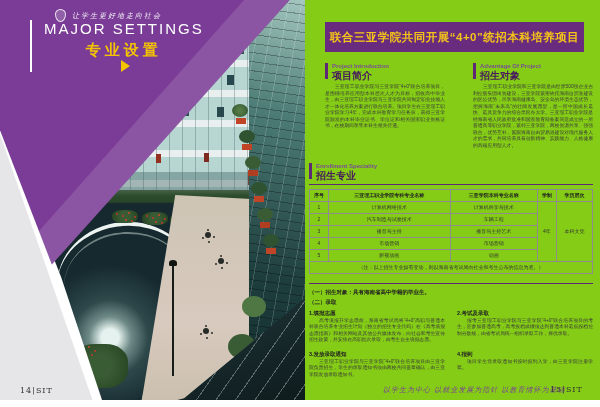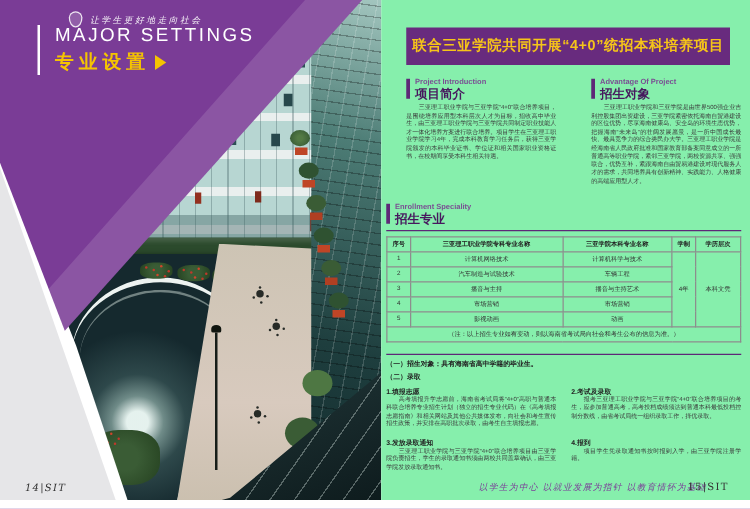--- a/index.html
+++ b/index.html
@@ -69,28 +69,28 @@
     clip-path:polygon(0 0,95% 0,17% 65%,0 32%);}
   .wedge-shine{position:absolute;inset:0;background:rgba(255,255,255,.13);
     clip-path:polygon(80% 0,95% 0,17% 65%,12.5% 57%);}
 
   .crest{position:absolute;left:55px;top:9px;width:11px;height:13px;border:1px solid rgba(255,255,255,.85);
     border-radius:50% 50% 50% 50%/40% 40% 60% 60%;background:rgba(255,255,255,.18);}
   .motto{position:absolute;left:72px;top:11px;color:#ffffff;font-size:7px;letter-spacing:2px;
     font-family:"DejaVu Serif", serif;font-style:italic;opacity:.92;}
   .title-block{position:absolute;left:30px;top:20px;border-left:2px solid #ffffff;padding-left:12px;}
   .title-en{color:#ffffff;font-size:15px;letter-spacing:2px;font-weight:500;line-height:18px;}
-  .title-zh{color:#f5c400;font-size:15px;font-weight:bold;letter-spacing:4px;line-height:20px;margin-top:2px;display:flex;align-items:center;}
+  .title-zh{color:#f5c400;font-size:15px;font-weight:bold;letter-spacing:4px;line-height:20px;margin-top:2px;display:flex;align-items:center;flex-direction:column;}
   .arrow{display:inline-block;width:0;height:0;border-left:9px solid #f5c400;border-top:6px solid transparent;
     border-bottom:6px solid transparent;margin-left:4px;}
   .pageno-left{position:absolute;left:20px;bottom:12px;font-size:8px;color:#333;
-    font-family:"DejaVu Serif", serif;font-style:italic;letter-spacing:1px;}
+    font-family:"DejaVu Serif", serif;letter-spacing:1px;}
 
   
-  .page-right{position:absolute;left:305px;top:0;width:295px;height:407px;background:#86efac;overflow:hidden;}
+  .page-right{position:absolute;left:305px;top:0;width:295px;height:407px;background:#84cc16;overflow:hidden;}
   .r-banner{margin:22px 16px 0 20px;height:30px;background:#682b7e;color:#f5c419;
     font-size:11.5px;font-weight:bold;text-align:center;line-height:30px;letter-spacing:.5px;}
   .cols{display:flex;gap:28px;margin:11px 7px 0 20px;}
   .col{flex:1;}
   .sec-head{display:flex;align-items:flex-start;}
   .sec-bar{width:3px;height:16px;background:#5e2877;margin-right:4px;flex:none;}
   .sec-en{font-size:6px;color:#7a4f93;font-weight:bold;line-height:7px;}
   .sec-zh{font-size:10px;font-weight:bold;color:#47195e;line-height:11px;}
   .para{font-size:4.8px;line-height:6.5px;color:#3a3a3a;text-align:justify;text-indent:10px;margin-top:3px;}
   .block{margin:9px 7px 0 4px;}

